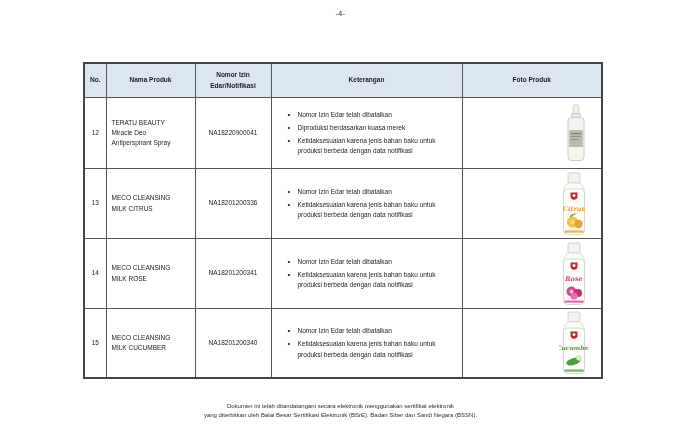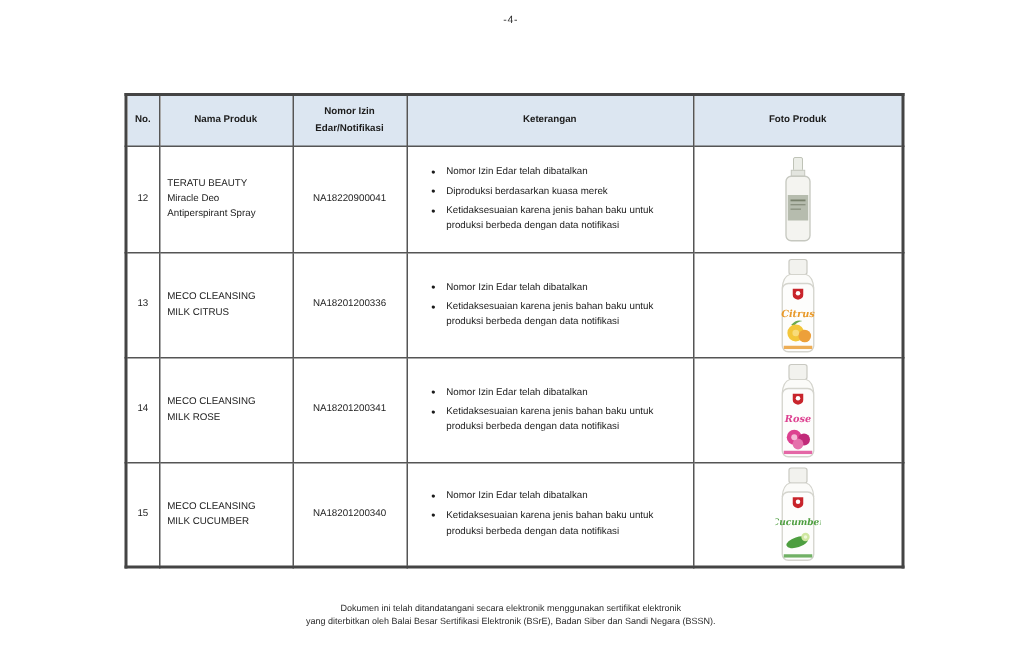--- a/index.html
+++ b/index.html
@@ -38,21 +38,21 @@
   td.c-nomor{ text-align:center; }
   td.c-ket  { padding-left:14px; padding-right:8px; }
   ul.remarks { margin:0; padding:0; list-style:none; }
   ul.remarks li {
     position:relative; padding-left:12px; margin:0 0 3px 0;
   }
   ul.remarks li:last-child { margin-bottom:0; }
   ul.remarks li::before {
     content:"\2022"; position:absolute; left:2px; top:-1px; font-size:8px;
   }
-  td.c-foto { text-align:center; vertical-align:middle; padding:2px 12px; }
+  td.c-foto { text-align:right; vertical-align:middle; padding:2px 12px; }
   td.c-foto svg { display:inline-block; vertical-align:middle; }
   .footer {
     position:absolute; left:0; top:402px; width:100%;
     text-align:center; font-size:6px; line-height:1.5; color:#2b2b2b;
   }
   .bottle-script {
     font-family:"DejaVu Serif","Liberation Serif",serif;
     font-style:italic; font-weight:bold;
   }
 </style>

